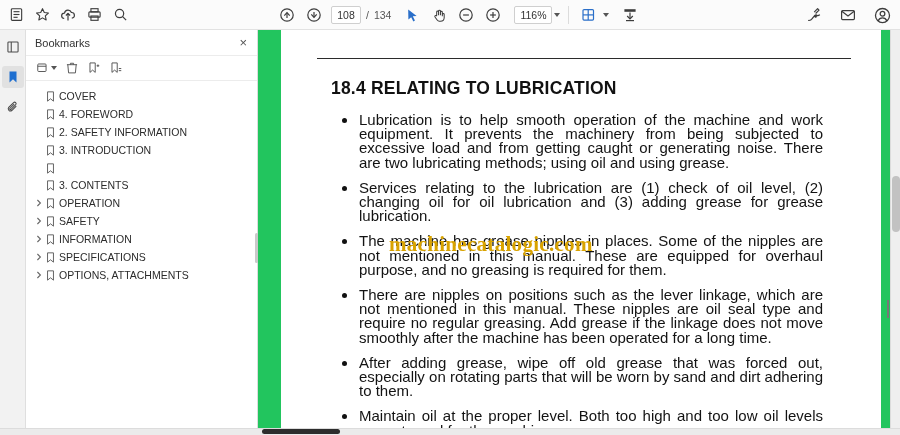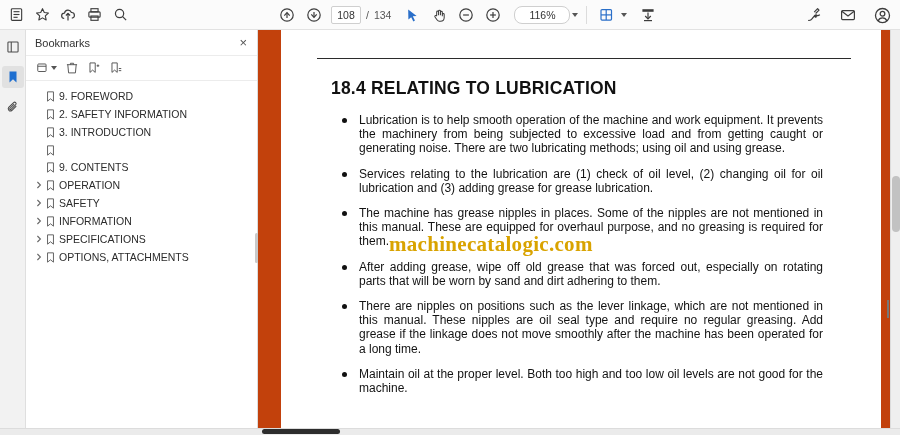--- a/index.html
+++ b/index.html
@@ -79,24 +79,24 @@
     line-height: 16px;
   }
   .pagetotal { font-size: 10.5px; color: #555; }
   .zoombox {
     display: flex;
     align-items: center;
     margin-left: 6px;
     gap: 2px;
   }
   .zoomval {
-    width: 56px; height: 18px;
+    width: 38px; height: 18px;
     border: 1px solid #cfcfcf;
     background: #fff;
-    border-radius: 8px;
+    border-radius: 2px;
     font-size: 10.5px;
     color: #333;
     text-align: center;
     line-height: 16px;
   }
   .caret {
     width: 0; height: 0;
     border-left: 3.5px solid transparent;
     border-right: 3.5px solid transparent;
     border-top: 4px solid #555;
@@ -220,21 +220,21 @@
     top: 50%;
     width: 3px;
     height: 30px;
     background: #c9c9c9;
     border-radius: 2px;
   }
 
   
   .docarea {
     flex: 1;
-    background: #c2410c;
+    background: #22c55e;
     position: relative;
     overflow: hidden;
     display: flex;
     justify-content: center;
   }
   .page {
     width: 600px;
     background: #ffffff;
     position: relative;
     margin-left: 4px;
@@ -257,21 +257,21 @@
   }
   ul.bullets {
     list-style: none;
     margin: 0;
     padding: 0 22px 0 18px;
   }
   ul.bullets li {
     position: relative;
     padding-left: 24px;
     margin-bottom: 11px;
-    font-size: 12px;
+    font-size: 15px;
     line-height: 14.2px;
     color: #131313;
     text-align: justify;
   }
   ul.bullets li::before {
     content: "";
     position: absolute;
     left: 7px;
     top: 5px;
     width: 5px; height: 5px;
@@ -523,29 +523,38 @@
           <svg width="14" height="14" viewBox="0 0 16 16" fill="none" stroke="currentColor" stroke-width="1.1">
             <polygon points="3.4,2.2 9.4,2.2 9.4,13 6.4,10.4 3.4,13"></polygon>
             <line x1="11.2" y1="8.6" x2="14" y2="8.6"></line>
             <line x1="11.2" y1="11" x2="14" y2="11"></line>
           </svg>
         </div>
       </div>
 
       <div class="bm-list">
 
-
         <div class="bm-row">
           <span class="bm-exp"></span>
           <span class="bm-ic">
             <svg width="9" height="11" viewBox="0 0 10 13" fill="none" stroke="currentColor" stroke-width="1.1">
                 <polygon points="1.5,1 8.5,1 8.5,12 5,9.2 1.5,12"></polygon>
               </svg>
           </span>
-          <span class="bm-txt">9. FOREWORD</span>
+          <span class="bm-txt">COVER</span>
+        </div>
+
+        <div class="bm-row">
+          <span class="bm-exp"></span>
+          <span class="bm-ic">
+            <svg width="9" height="11" viewBox="0 0 10 13" fill="none" stroke="currentColor" stroke-width="1.1">
+                <polygon points="1.5,1 8.5,1 8.5,12 5,9.2 1.5,12"></polygon>
+              </svg>
+          </span>
+          <span class="bm-txt">4. FOREWORD</span>
         </div>
 
         <div class="bm-row">
           <span class="bm-exp"></span>
           <span class="bm-ic">
             <svg width="9" height="11" viewBox="0 0 10 13" fill="none" stroke="currentColor" stroke-width="1.1">
                 <polygon points="1.5,1 8.5,1 8.5,12 5,9.2 1.5,12"></polygon>
               </svg>
           </span>
           <span class="bm-txt">2. SAFETY INFORMATION</span>
@@ -570,21 +579,21 @@
           </span>
         </div>
 
         <div class="bm-row">
           <span class="bm-exp"></span>
           <span class="bm-ic">
             <svg width="9" height="11" viewBox="0 0 10 13" fill="none" stroke="currentColor" stroke-width="1.1">
                 <polygon points="1.5,1 8.5,1 8.5,12 5,9.2 1.5,12"></polygon>
               </svg>
           </span>
-          <span class="bm-txt">9. CONTENTS</span>
+          <span class="bm-txt">3. CONTENTS</span>
         </div>
 
         <div class="bm-row">
           <span class="bm-exp">
             <svg width="6" height="8" viewBox="0 0 6 8" fill="none" stroke="currentColor" stroke-width="1.1">
                 <polyline points="1.4,1 4.4,4 1.4,7"></polyline>
               </svg>
           </span>
           <span class="bm-ic">
             <svg width="9" height="11" viewBox="0 0 10 13" fill="none" stroke="currentColor" stroke-width="1.1">
@@ -657,22 +666,22 @@
     <div class="docarea">
       <div class="page">
         <div class="page-topline"></div>
 
         <div class="sec-title">18.4  RELATING TO LUBRICATION</div>
 
         <ul class="bullets">
           <li>Lubrication is to help smooth operation of the machine and work equipment. It prevents the machinery from being subjected to excessive load and from getting caught or generating noise. There are two lubricating methods; using oil and using grease.</li>
           <li>Services relating to the lubrication are (1) check of oil level, (2) changing oil for oil lubrication and (3) adding grease for grease lubrication.</li>
           <li>The machine has grease nipples in places. Some of the nipples are not mentioned in this manual. These are equipped for overhaul purpose, and no greasing is required for them.</li>
+          <li>There are nipples on positions such as the lever linkage, which are not mentioned in this manual. These nipples are oil seal type and require no regular greasing. Add grease if the linkage does not move smoothly after the machine has been operated for a long time.</li>
           <li>After adding grease, wipe off old grease that was forced out, especially on rotating parts that will be worn by sand and dirt adhering to them.</li>
-          <li>There are nipples on positions such as the lever linkage, which are not mentioned in this manual. These nipples are oil seal type and require no regular greasing. Add grease if the linkage does not move smoothly after the machine has been operated for a long time.</li>
           <li>Maintain oil at the proper level. Both too high and too low oil levels are not good for the machine.</li>
         </ul>
 
         <div class="watermark">machinecatalogic.com</div>
       </div>
 
       <div class="vnub"></div>
 
       <div class="vscroll">
         <div class="vthumb"></div>

